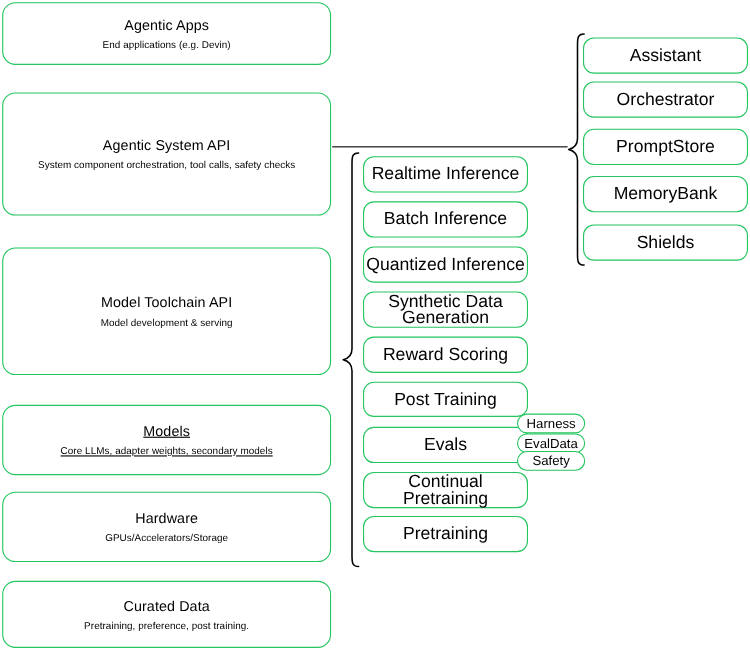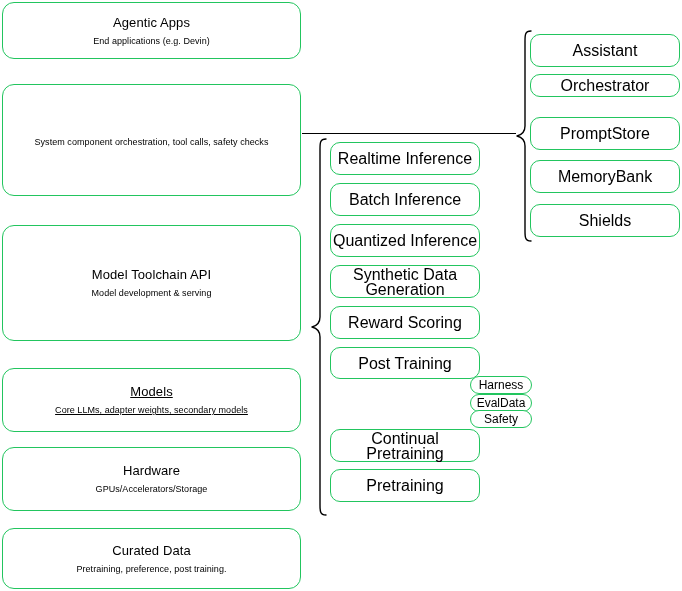--- a/index.html
+++ b/index.html
@@ -69,20 +69,21 @@
 <body>
 
 <div id="canvas">
 
   <div class="node layer" style="left:2px; top:2px; width:299px; height:57px;">
     <div class="title">Agentic Apps</div>
     <div class="subtitle">End applications (e.g. Devin)</div>
   </div>
 
   <div class="node layer" style="left:2px; top:84px; width:299px; height:112px;">
+    <div class="title">Agentic System API</div>
     <div class="subtitle">System component orchestration, tool calls, safety checks</div>
   </div>
 
   <div class="node layer" style="left:2px; top:225px; width:299px; height:116px;">
     <div class="title">Model Toolchain API</div>
     <div class="subtitle">Model development &amp; serving</div>
   </div>
 
   <div class="node layer" style="left:2px; top:368px; width:299px; height:64px;text-decoration:underline;">
     <div class="title">Models</div>
@@ -118,20 +119,23 @@
   </div>
   <div class="node chip" style="left:330px; top:265px; width:150px; height:33px;">
     <span>Synthetic Data Generation</span>
   </div>
   <div class="node chip" style="left:330px; top:306px; width:150px; height:33px;">
     <span>Reward Scoring</span>
   </div>
   <div class="node chip" style="left:330px; top:347px; width:150px; height:32px;">
     <span>Post Training</span>
   </div>
+  <div class="node chip" style="left:330px; top:388px; width:150px; height:33px;">
+    <span>Evals</span>
+  </div>
   <div class="node chip" style="left:330px; top:429px; width:150px; height:33px;">
     <span>Continual Pretraining</span>
   </div>
   <div class="node chip" style="left:330px; top:469px; width:150px; height:33px;">
     <span>Pretraining</span>
   </div>
 
   <div class="node pill" style="left:470px; top:376px; width:62px; height:18px;">
     <span>Harness</span>
   </div>
@@ -144,21 +148,21 @@
 
   <div class="brace" style="left:516px; top:30px; width:16px; height:212px;">
     <svg width="16" height="212" viewBox="0 0 16 212" fill="none">
       <path d="M15 1 C9 1 9 5 9 11 L9 96 C9 102 5 105 1 106 C5 107 9 110 9 116 L9 201 C9 207 9 211 15 211" stroke="#000000" stroke-width="1.4" fill="none" stroke-linecap="round" stroke-linejoin="round"></path>
     </svg>
   </div>
 
   <div class="node chip" style="left:530px; top:34px; width:150px; height:33px;">
     <span>Assistant</span>
   </div>
-  <div class="node chip" style="left:530px; top:74px; width:150px; height:23px;">
+  <div class="node chip" style="left:530px; top:74px; width:150px; height:33px;">
     <span>Orchestrator</span>
   </div>
   <div class="node chip" style="left:530px; top:117px; width:150px; height:33px;">
     <span>PromptStore</span>
   </div>
   <div class="node chip" style="left:530px; top:160px; width:150px; height:33px;">
     <span>MemoryBank</span>
   </div>
   <div class="node chip" style="left:530px; top:204px; width:150px; height:33px;">
     <span>Shields</span>

